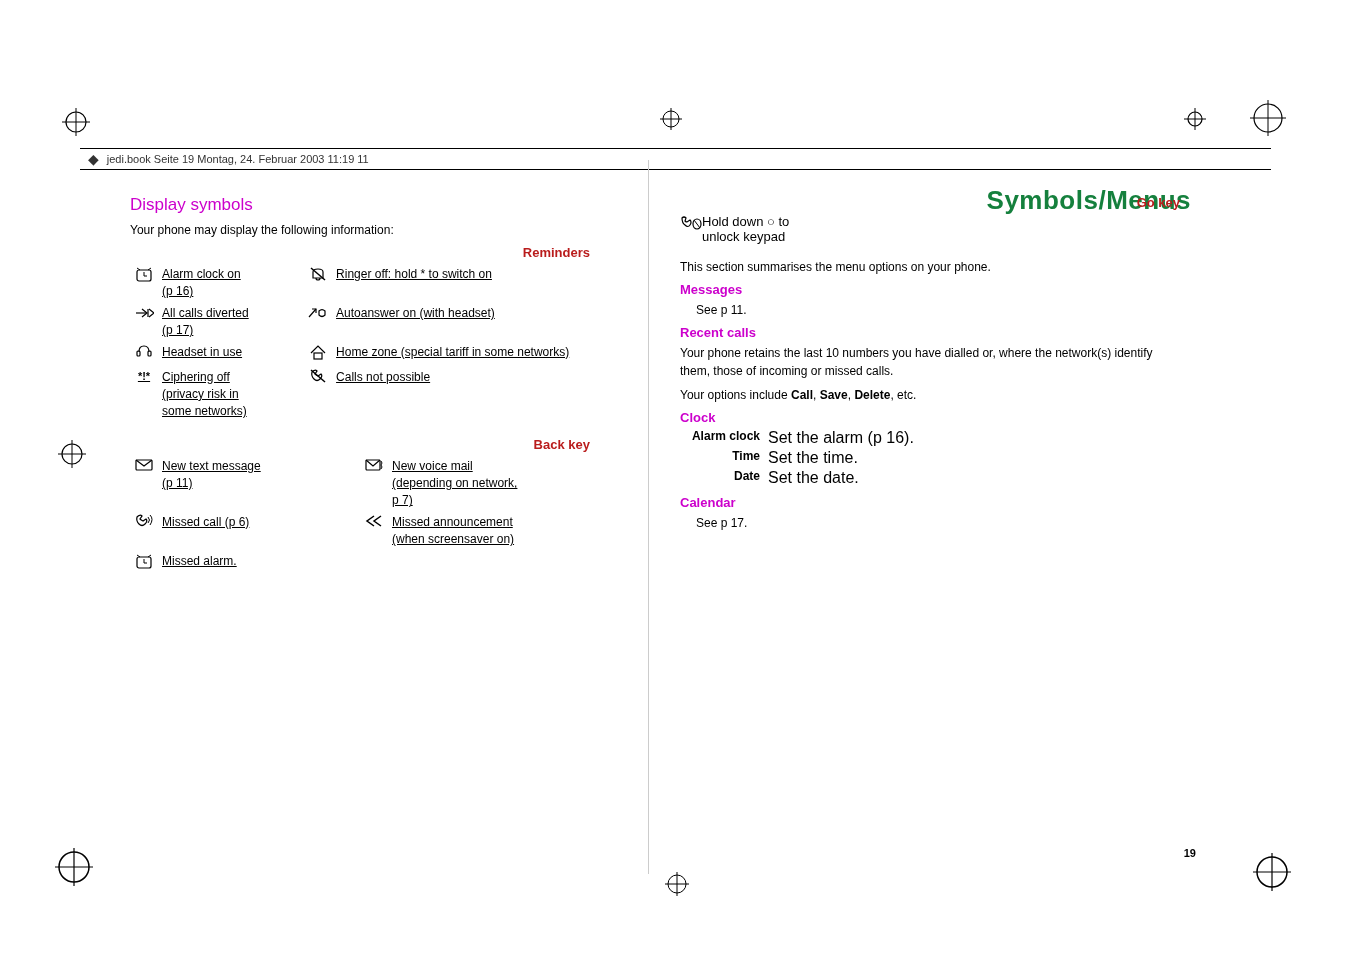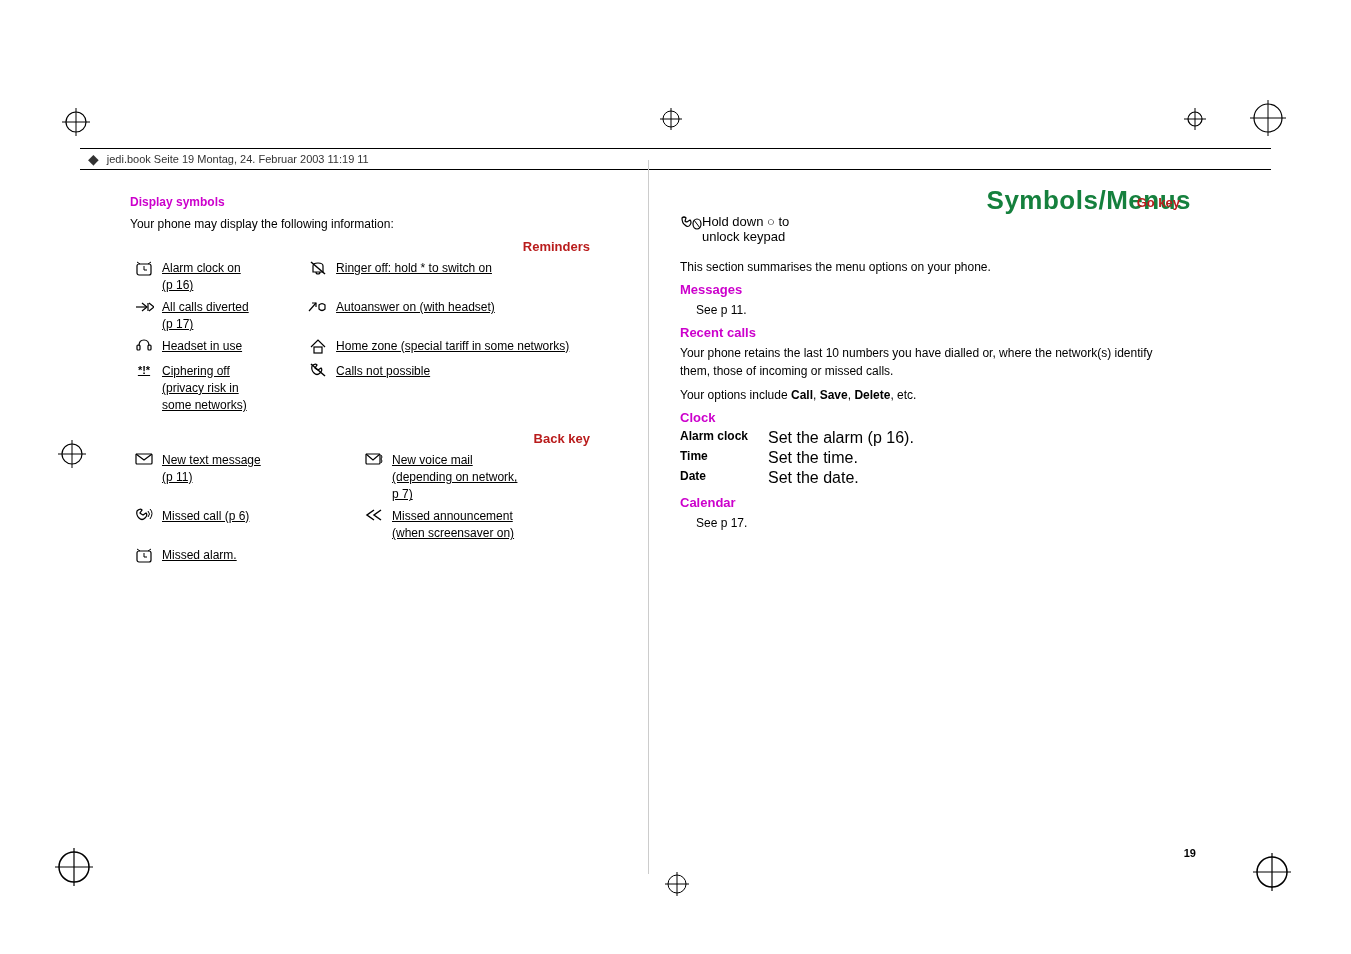--- a/index.html
+++ b/index.html
@@ -44,22 +44,22 @@
       top: 185px;
       right: 160px;
       font-size: 26px;
       font-weight: bold;
       color: #15803d;
       letter-spacing: 0.5px;
     }
 
     
     .section-heading {
-      font-size: 12px;
-      font-weight: bold;
+      font-size: 17px;
+      font-weight: normal;
       color: #cc00cc;
       margin-bottom: 6px;
     }
 
     .sub-heading {
       font-size: 13px;
       font-weight: bold;
       color: #b91c1c;
       margin-bottom: 4px;
       text-align: right;
@@ -380,21 +380,21 @@
 
     <div class="sub-heading-pink">Messages</div>
     <p class="indent">See p 11.</p>
 
     <div class="sub-heading-pink">Recent calls</div>
     <p>Your phone retains the last 10 numbers you have dialled or, where the network(s) identify them, those of incoming or missed calls.</p>
     <p>Your options include <strong>Call</strong>, <strong>Save</strong>, <strong>Delete</strong>, etc.</p>
 
     <div class="sub-heading-pink">Clock</div>
 
-    <div style="margin-bottom:8px;">
+    <div style="margin-bottom:8px;text-align:right;">
       <div class="def-row">
         <span class="def-term">Alarm clock</span>
         <span class="def-desc">Set the alarm (p 16).</span>
       </div>
       <div class="def-row">
         <span class="def-term">Time</span>
         <span class="def-desc">Set the time.</span>
       </div>
       <div class="def-row">
         <span class="def-term">Date</span>

